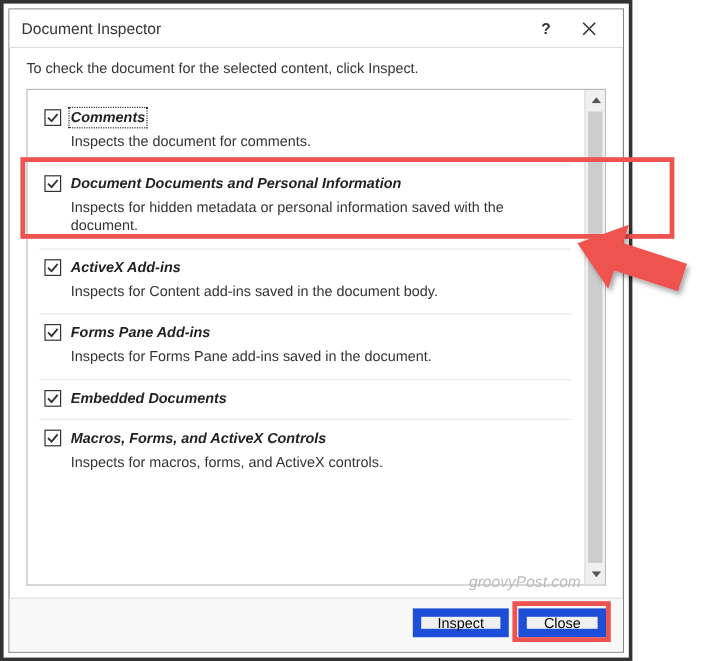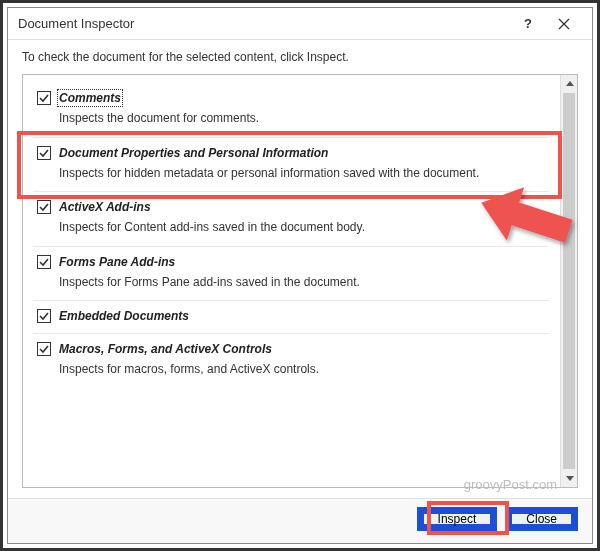--- a/index.html
+++ b/index.html
@@ -11,21 +11,21 @@
       font-family: 'Segoe UI', Tahoma, sans-serif;
       font-size: 12px;
       background: #fff;
       width: 600px;
       height: 551px;
       position: relative;
       overflow: hidden;
     }
     .outer-border {
       border: 3px solid #333;
-      width: 600px;
+      width: 527px;
       height: 551px;
       position: relative;
       background: #fff;
     }
     .dialog {
       position: absolute;
       top: 4px;
       left: 4px;
       right: 4px;
       bottom: 4px;
@@ -202,20 +202,21 @@
       left: 468px;
       z-index: 101;
       pointer-events: none;
     }
     .watermark {
       position: absolute;
       bottom: 56px;
       right: 40px;
       color: #bbb;
       font-size: 13px;
+      font-style: italic;
       z-index: 50;
       pointer-events: none;
       margin-left: 28px;
     }
   </style>
 </head>
 <body>
 
 <div class="outer-border">
   <div class="dialog">
@@ -247,21 +248,21 @@
           <div class="item-desc">Inspects the document for comments.</div>
         </div>
 
         <div class="inspect-item">
           <div class="item-header">
             <div class="checkbox">
               <svg viewBox="0 0 10 10">
                   <path d="M1 5 L4 8 L9 2" stroke="#333" stroke-width="1.6" fill="none"></path>
                 </svg>
             </div>
-            <div class="item-title">Document Properties and Personal Information</div>
+            <div class="item-title">Document Documents and Personal Information</div>
           </div>
           <div class="item-desc">Inspects for hidden metadata or personal information saved with the document.</div>
         </div>
 
         <div class="inspect-item">
           <div class="item-header">
             <div class="checkbox">
               <svg viewBox="0 0 10 10">
                   <path d="M1 5 L4 8 L9 2" stroke="#333" stroke-width="1.6" fill="none"></path>
                 </svg>

